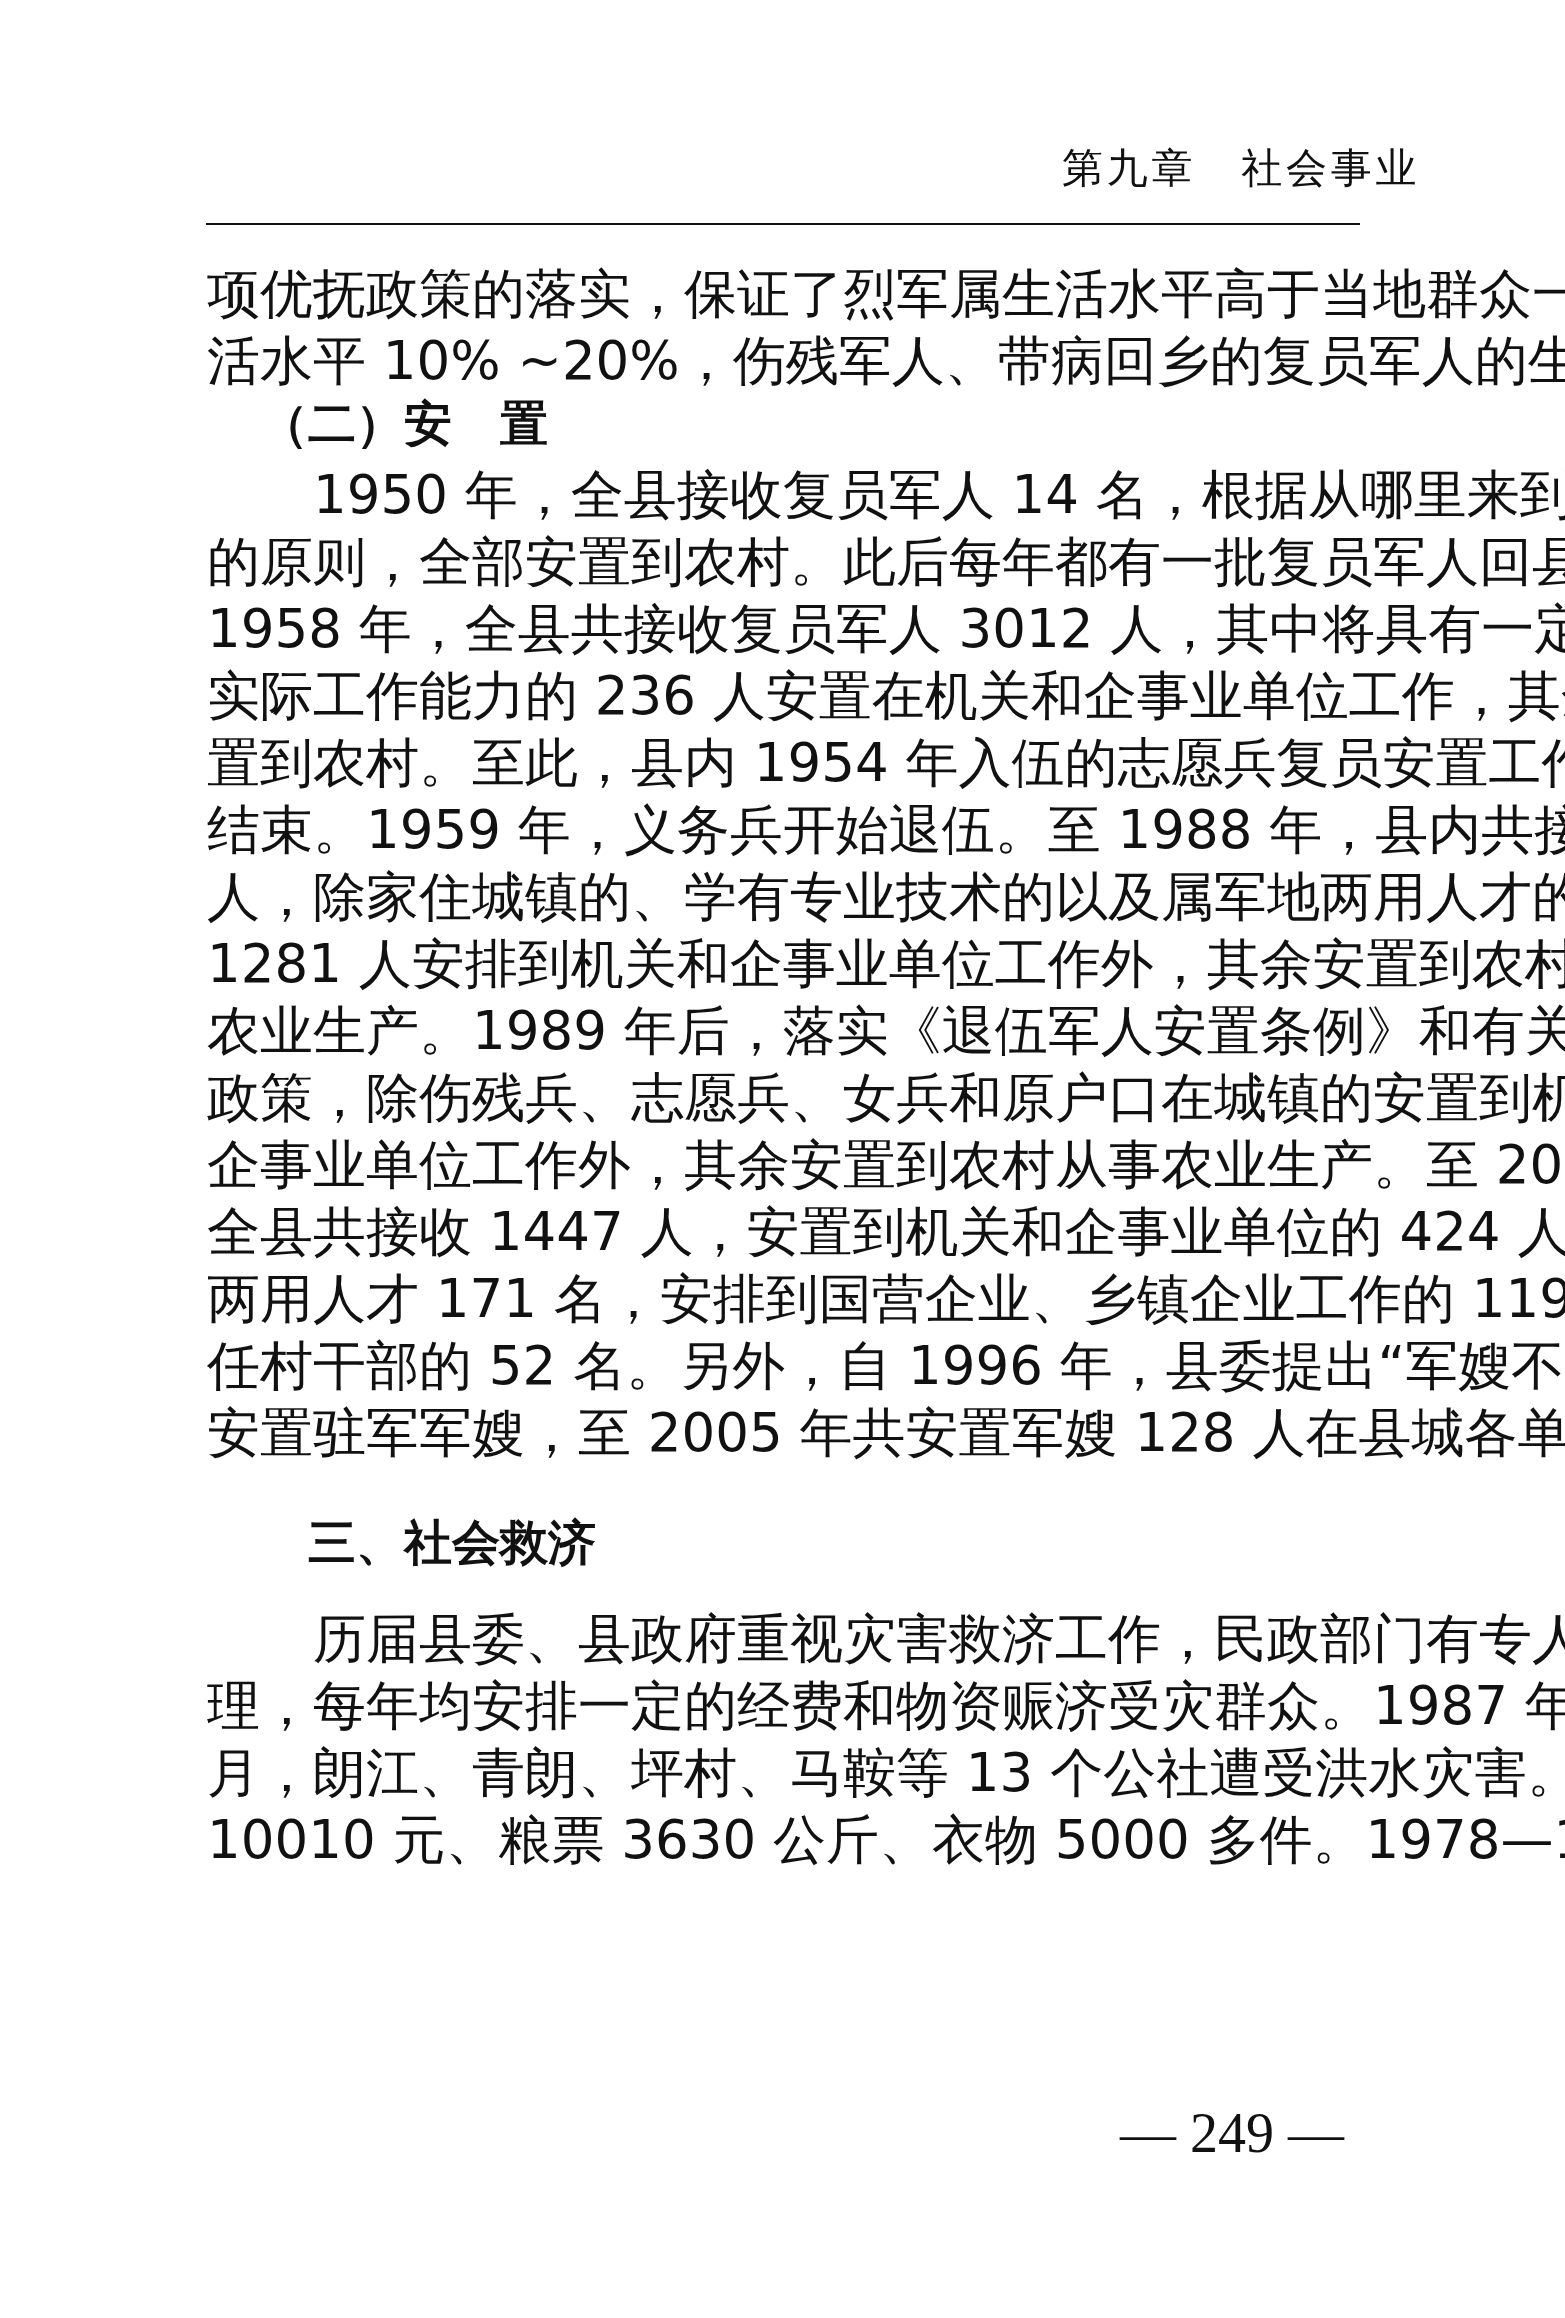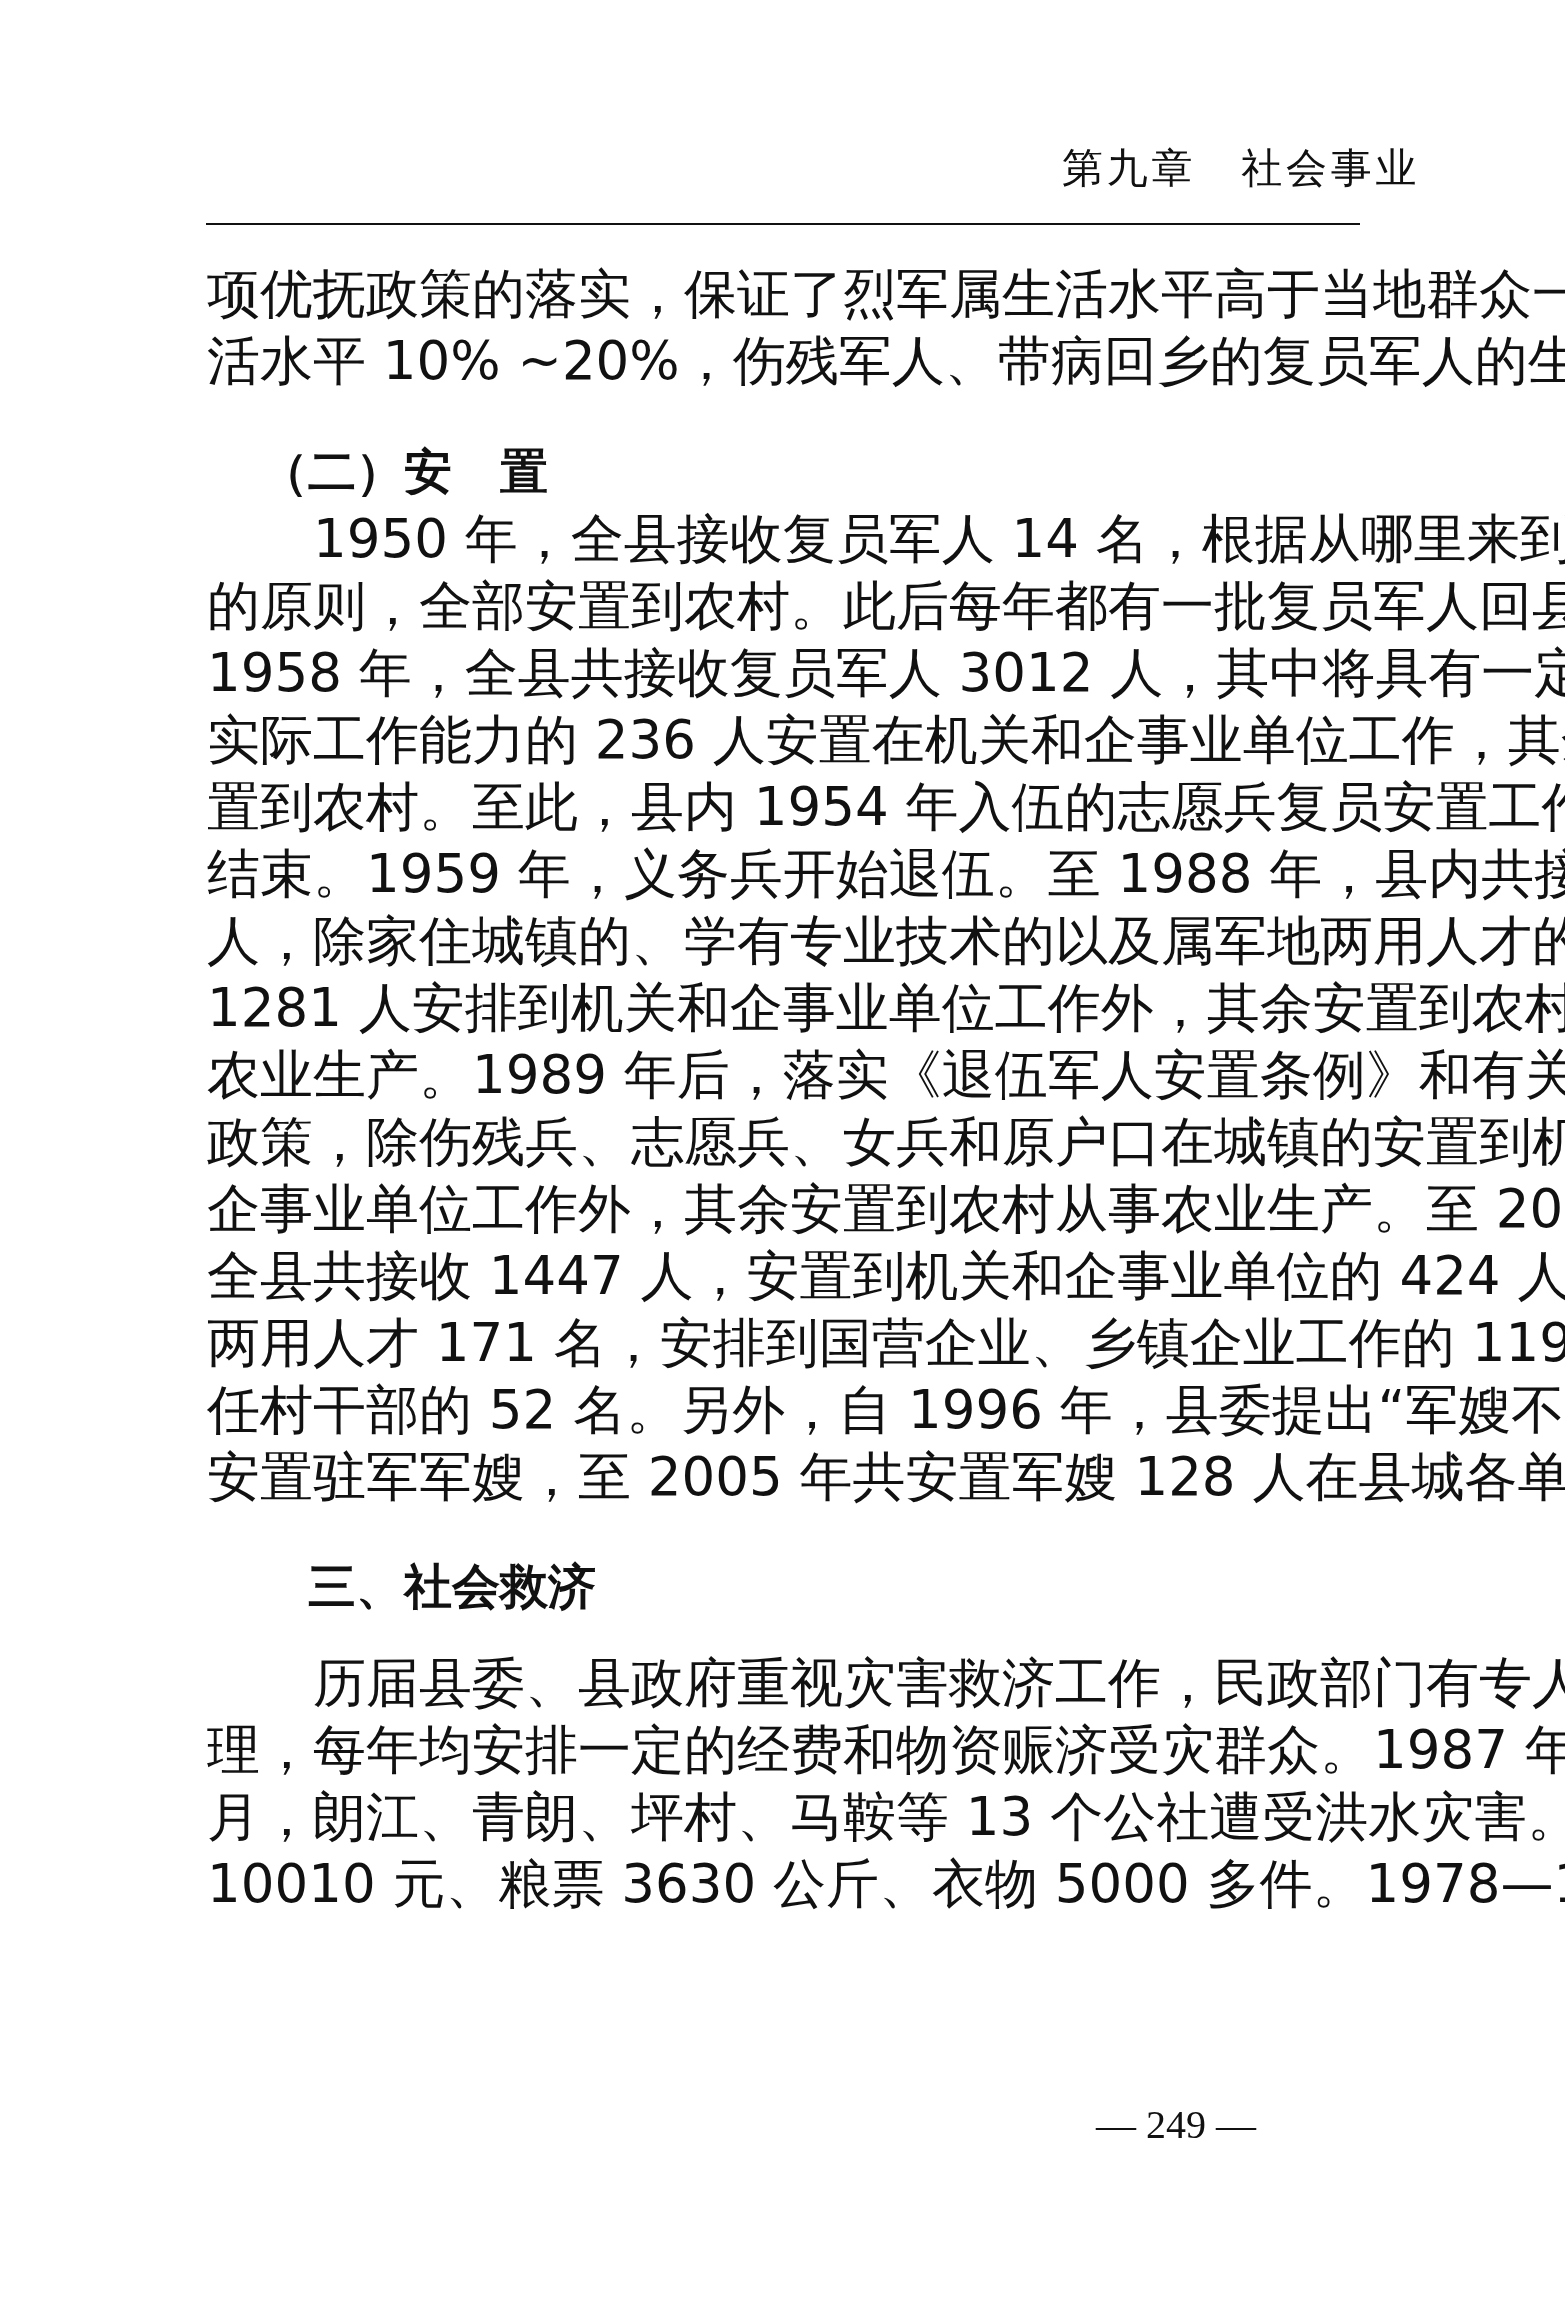--- a/index.html
+++ b/index.html
@@ -25,33 +25,32 @@
     white-space: nowrap; overflow: visible;
     text-align: justify; text-align-last: justify;
     font-family: "DejaVu Sans", "Liberation Sans", sans-serif;
     letter-spacing: 0px;
   }
   .line.last { text-align-last: left; }
   .line.indent { padding-left: 106px; }
   .subhead {
     height: 67px; line-height: 67px; font-size: 48px; font-weight: bold;
     padding-left: 53px;
-    font-family: Liberation Sans, sans-serif;
-    margin-top: 44px;
+    font-family: Liberation Mono, monospace;
   }
   .section-head {
     height: 67px; line-height: 67px; font-size: 48px; font-weight: bold;
     padding-left: 101px;
     font-family: "DejaVu Sans", "Liberation Sans", sans-serif;
   }
   .gap { height: 29px; }
   .gap-lg { height: 43px; }
   .folio {
-    position: absolute; left: 1096px; top: 2101px;
-    font-size: 40px; white-space: pre;
+    position: absolute; left: 1120px; top: 2101px;
+    font-size: 56px; white-space: pre;
     font-family: "Liberation Serif", "DejaVu Serif", serif;
   }
 </style>
 </head>
 <body>
 
 <div class="running-head">第九章　社会事业</div>
 <div class="rule"></div>
 
 <div class="content">

